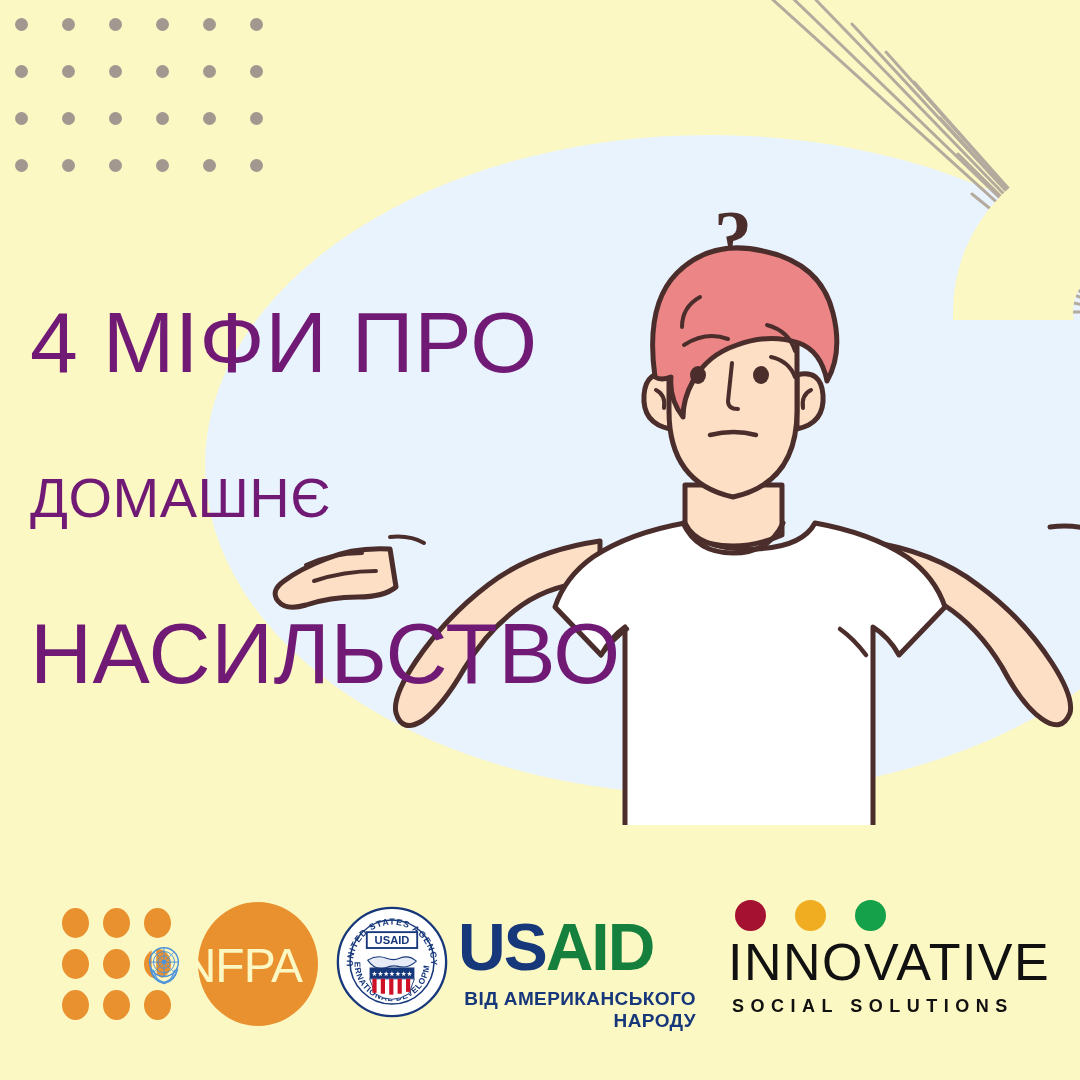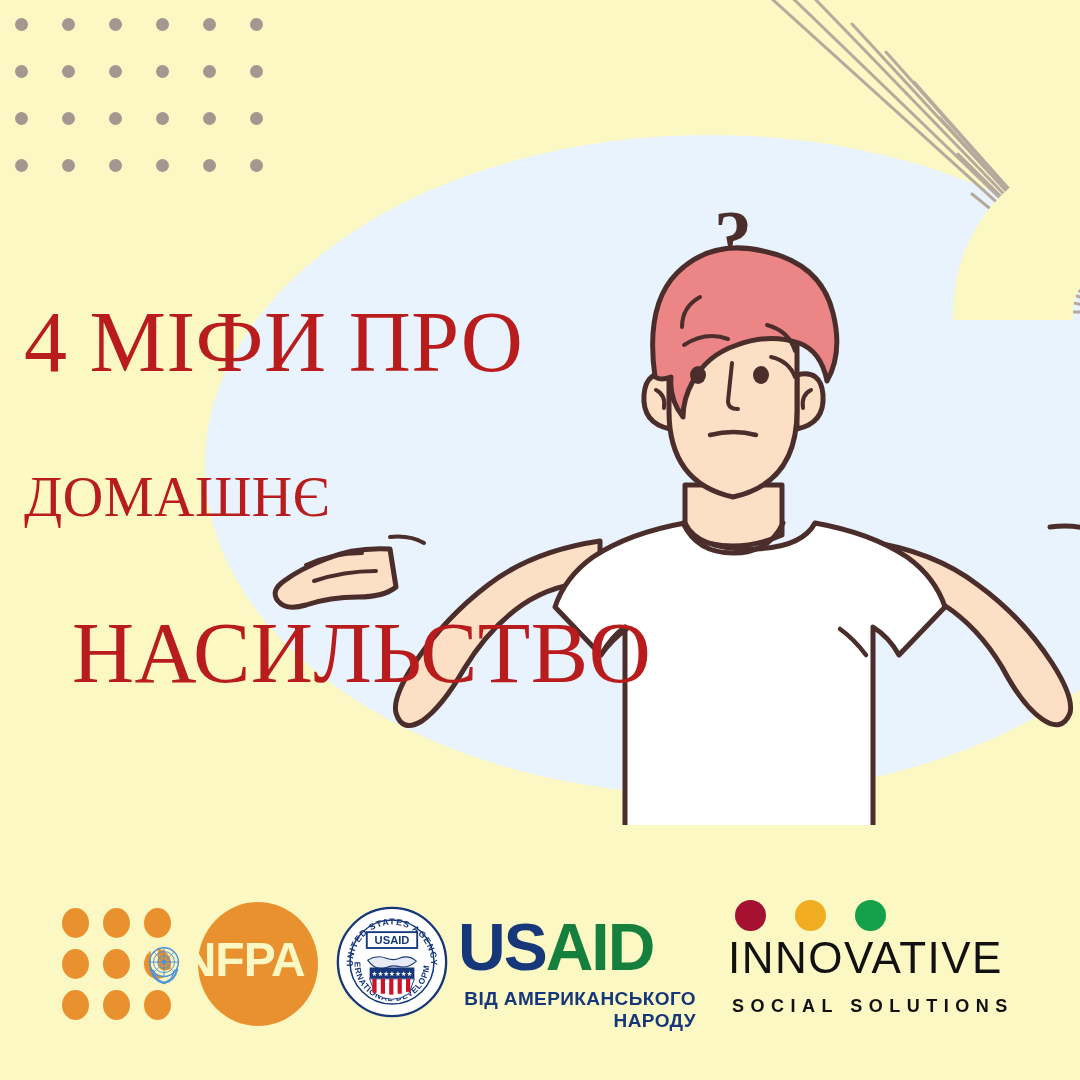--- a/index.html
+++ b/index.html
@@ -40,35 +40,35 @@
     border-radius:50%;
     z-index:1;
   }
 
   
   .sunburst{position:absolute;right:-40px;top:-60px;width:420px;height:380px;z-index:2;}
 
   
   .headline{
     position:absolute;
-    left:24px;top:215px;
+    left:30px;top:215px;
     z-index:6;
-    color:#b91c1c;
-    font-family:Liberation Serif, serif;
+    color:#701a75;
+    font-family:Liberation Sans, sans-serif;
     font-size:86px;
     font-weight:400;
     line-height:0.99;
     letter-spacing:0.5px;
     text-transform:uppercase;
     white-space:pre-line;
   }
   .headline .l{display:block;}
   .headline .l1{font-size:86px;}
   .headline .l2{font-size:56px;}
-  .headline .l3{font-size:86px;margin-left:48px;}
+  .headline .l3{font-size:86px;}
 
   
   .subtitle{
     position:absolute;
     left:78px;top:795px;
     z-index:7;
     color:#7d5e0d;
     font-family:"DejaVu Sans", sans-serif;
     font-size:43px;
     font-weight:600;
@@ -94,23 +94,23 @@
     width:112px;height:112px;
     display:grid;grid-template-columns:repeat(3,41px);grid-template-rows:repeat(3,41px);
   }
   .unfpa-dots i{display:block;width:27px;height:30px;border-radius:50%;background:#e8912e;}
   .unfpa-circle{
     position:absolute;left:136px;top:2px;
     width:120px;height:124px;border-radius:50%;
     background:#e8912e;
   }
   .unfpa-word{
-    position:absolute;left:86px;top:32px;
-    font-family:"Liberation Sans", sans-serif;
-    font-weight:700;font-size:48px;letter-spacing:-1px;
+    position:absolute;left:86px;top:38px;
+    font-family:"Liberation Sans", sans-serif;
+    font-weight:400;font-size:48px;letter-spacing:-1px;
     color:#e8912e;
     z-index:3;
   }
   .unfpa-word span{color:#fcf8c3;}
   .un-emblem{position:absolute;left:78px;top:40px;width:48px;height:48px;z-index:4;}
 
   
   .logo-usaid{left:336px;top:14px;width:360px;height:115px;}
   .usaid-seal{position:absolute;left:0;top:0;width:112px;height:112px;}
   .usaid-word{
@@ -131,21 +131,21 @@
   
   .logo-iss{left:728px;top:0px;width:310px;height:135px;}
   .iss-dots{position:absolute;left:7px;top:8px;width:165px;height:32px;}
   .iss-dots i{position:absolute;top:0;width:31px;height:31px;border-radius:50%;}
   .iss-dots i:nth-child(1){left:0;background:#a51231;}
   .iss-dots i:nth-child(2){left:60px;background:#f0ad22;}
   .iss-dots i:nth-child(3){left:120px;background:#14a14a;}
   .iss-name{
     position:absolute;left:0;top:44px;
     font-family:"Liberation Sans", sans-serif;
-    font-size:44px;font-weight:400;letter-spacing:1.5px;
+    font-size:52px;font-weight:400;letter-spacing:1.5px;
     color:#111111;line-height:1;
   }
   .iss-sub{
     position:absolute;left:4px;top:104px;
     font-family:"Liberation Sans", sans-serif;
     font-size:18px;font-weight:700;letter-spacing:6.5px;
     color:#111111;
   }
 </style>
 </head>

